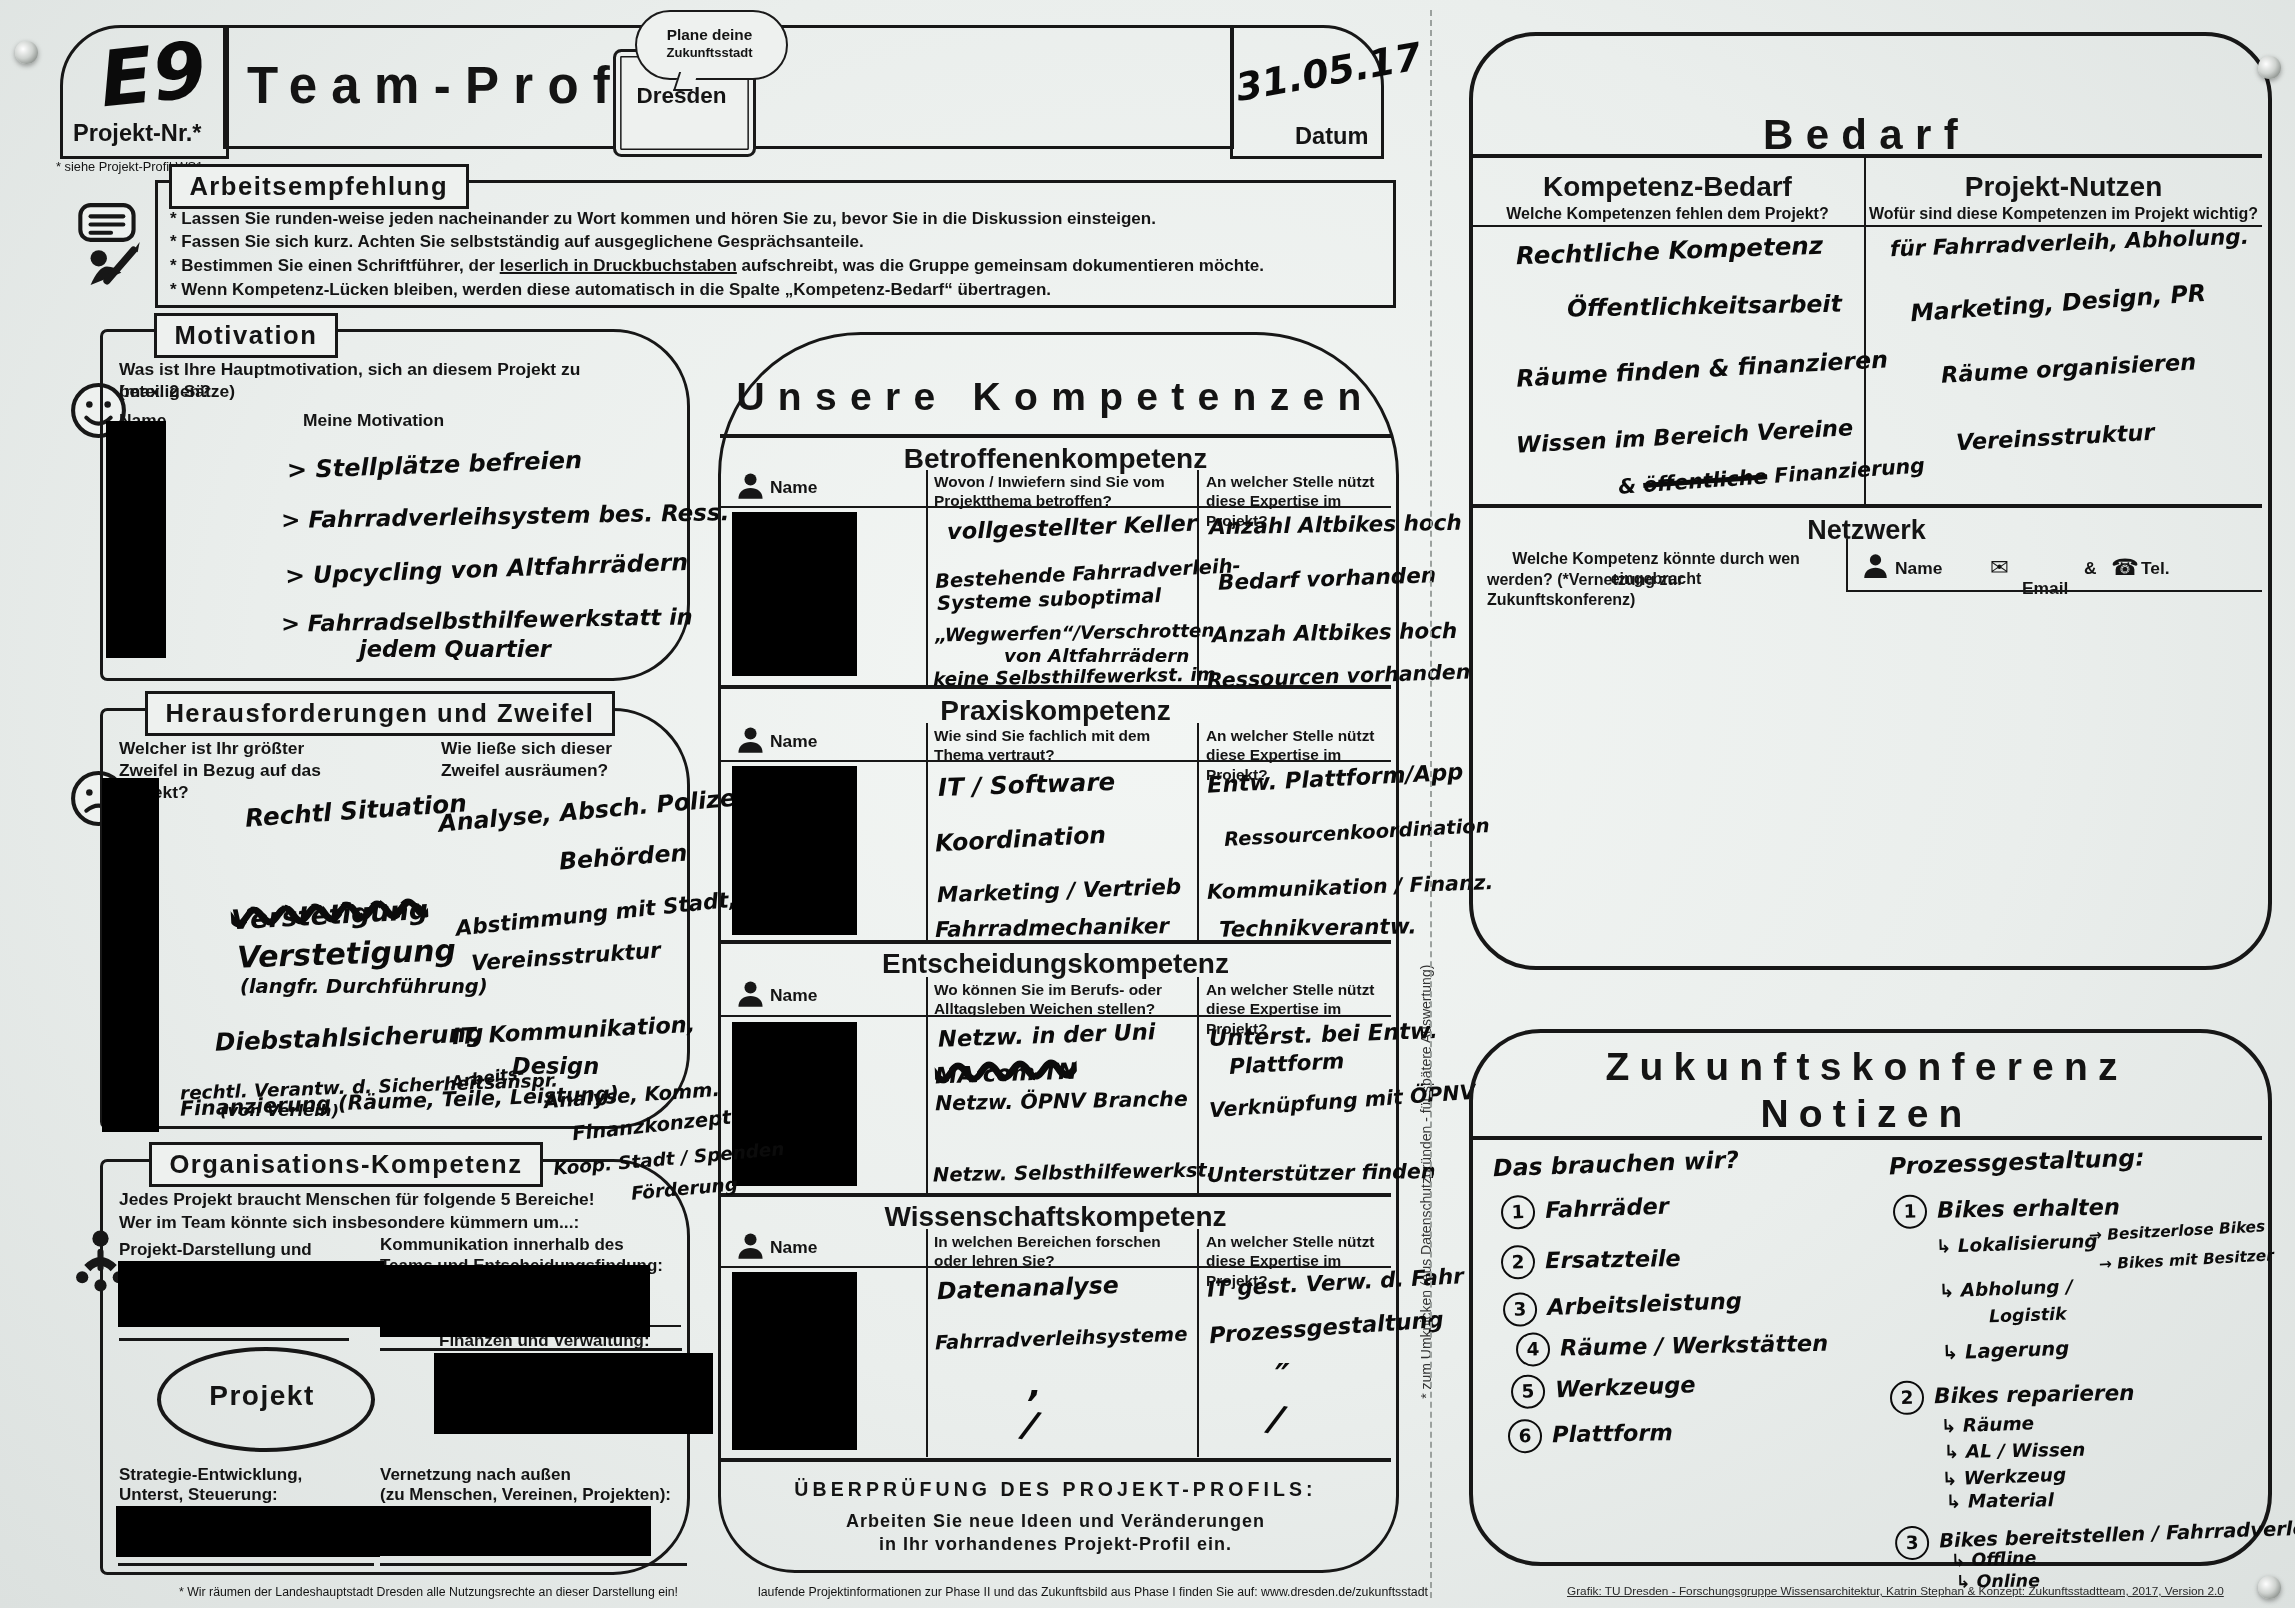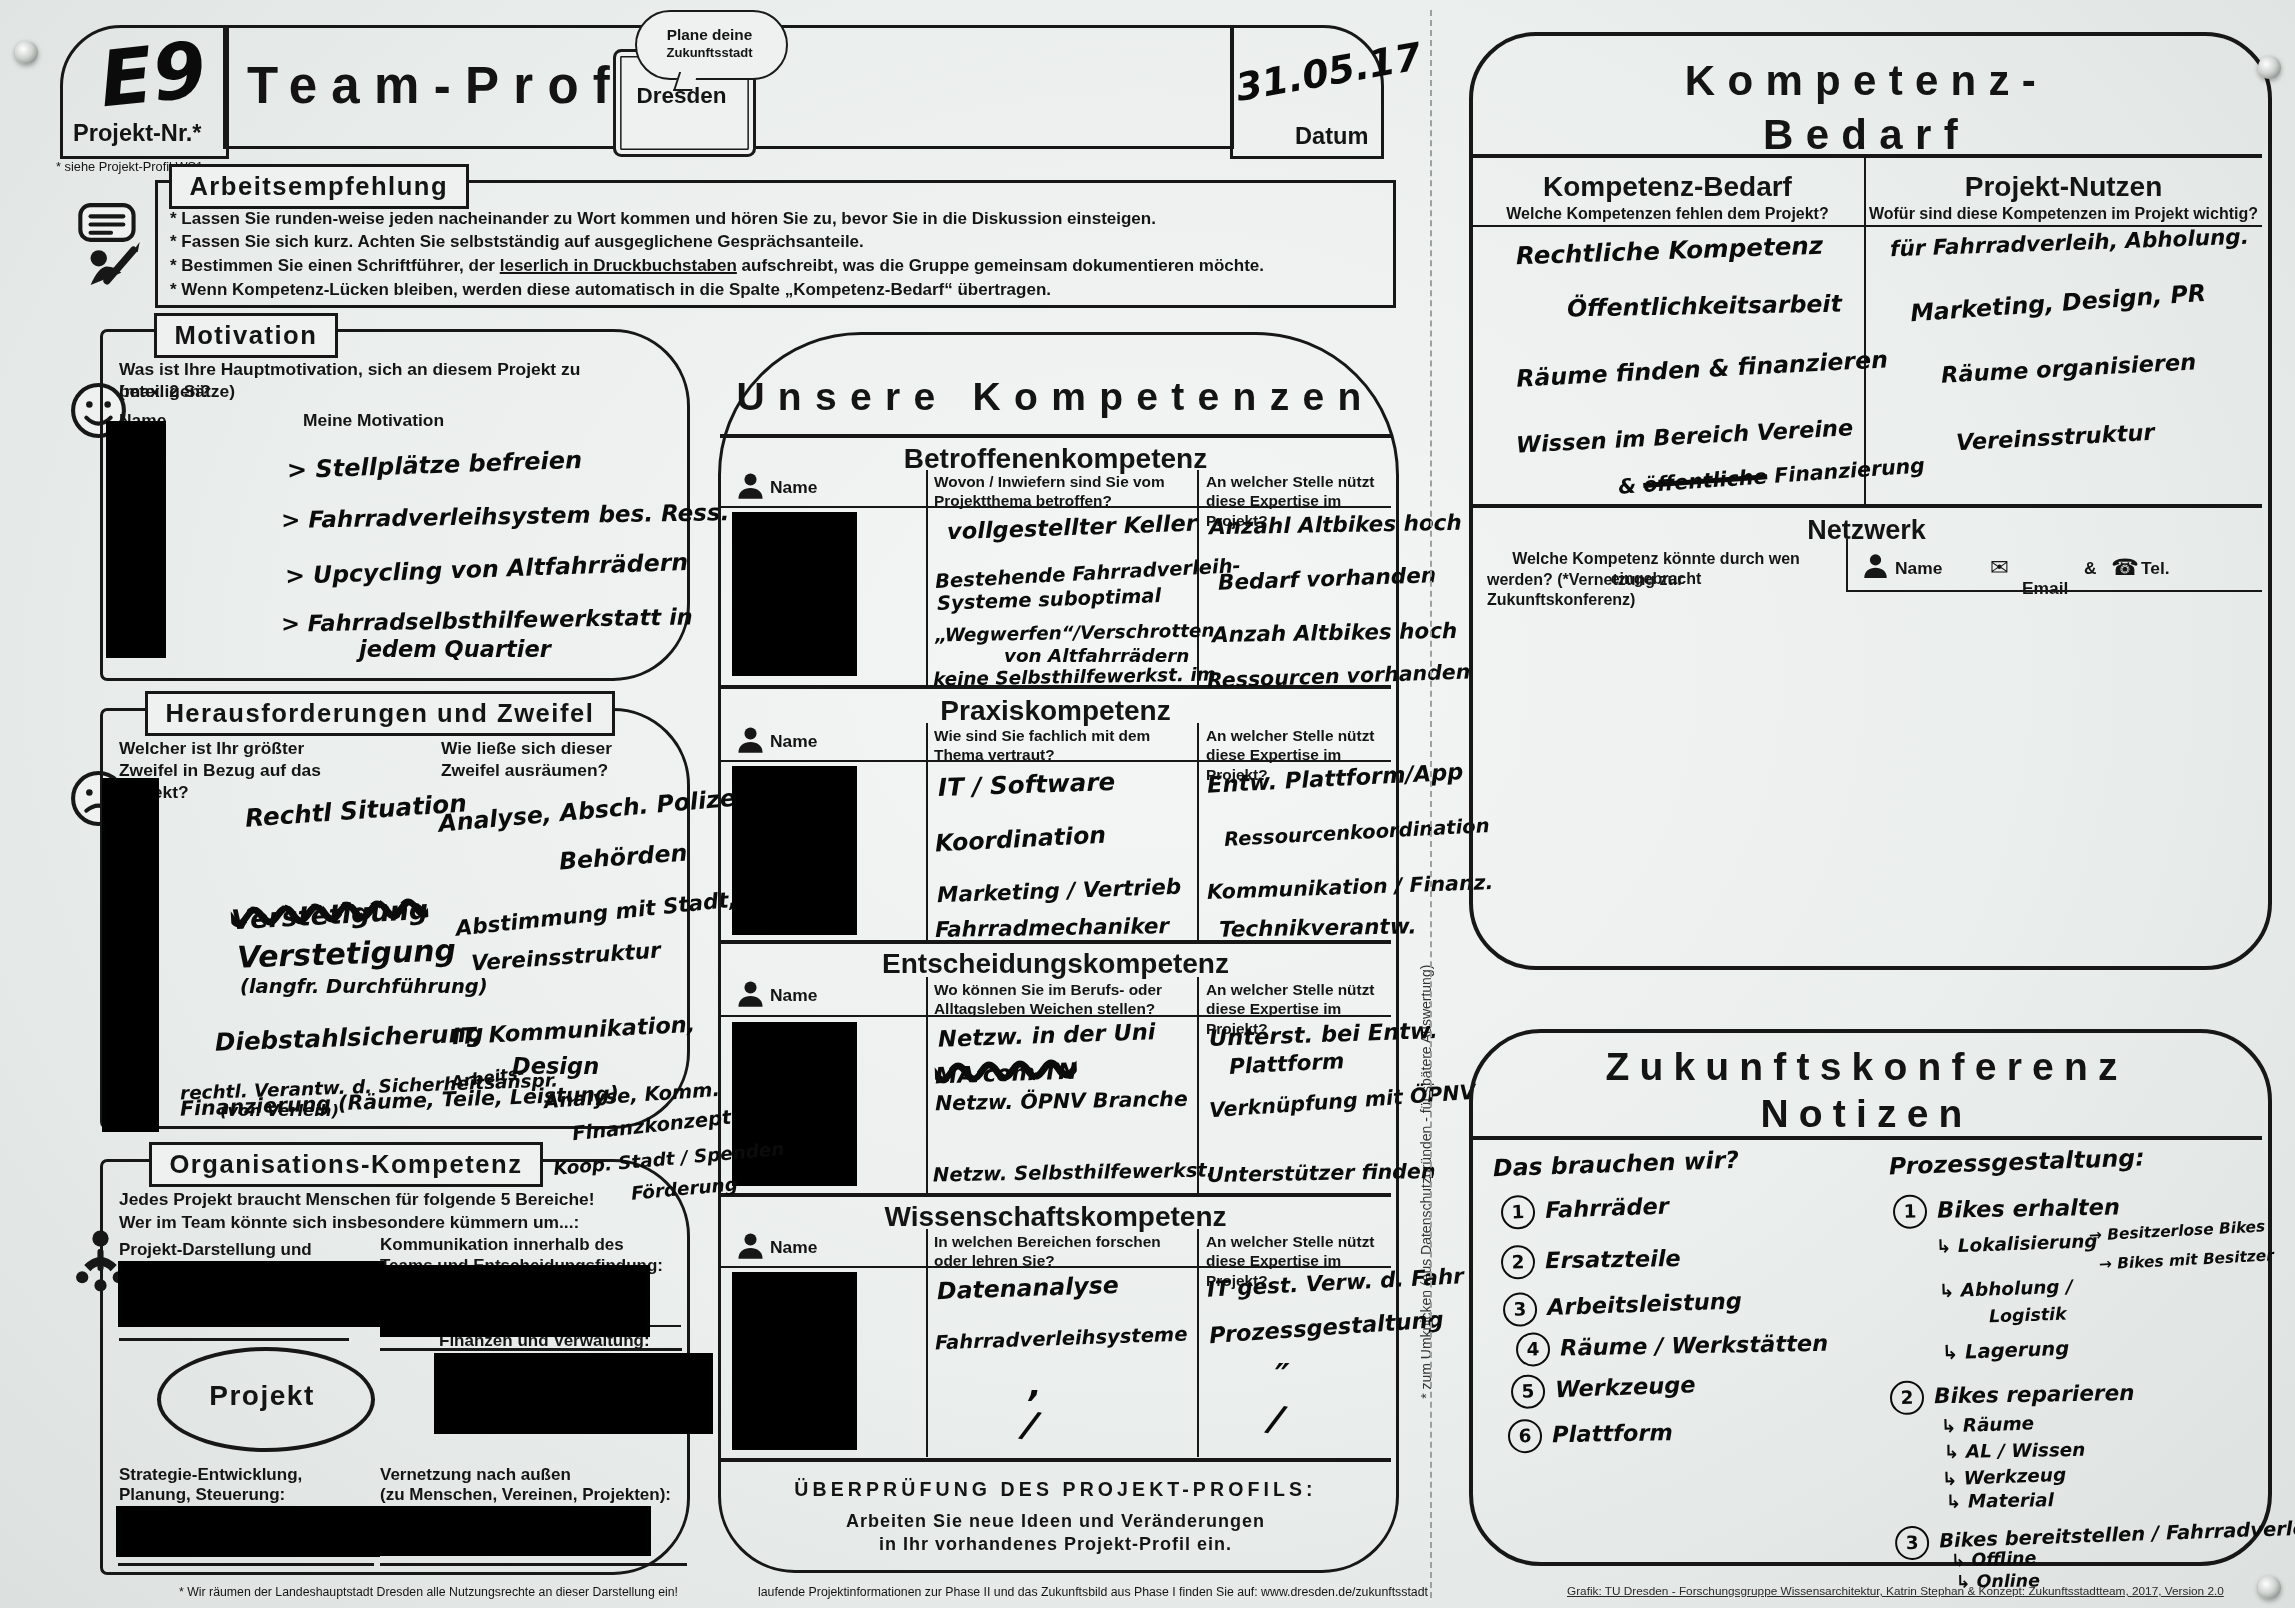--- a/index.html
+++ b/index.html
@@ -153,21 +153,21 @@
   <div class="redact" style="left:118px;top:1261px;width:266px;height:66px;"></div>
   <div class="hl" style="left:119px;top:1338px;width:230px;height:2.6px;"></div>
   <div class="redact" style="left:380px;top:1265px;width:270px;height:72px;"></div>
   <div class="hl" style="left:624px;top:1325px;width:57px;height:2px;"></div>
   <div class="hl" style="left:380px;top:1348px;width:302px;height:2.6px;"></div>
   <div style="position:absolute;left:157px;top:1347px;width:210px;height:97px;border:4.1px solid #171717;border-radius:50%;"></div>
   <div class="lbl" style="left:157px;top:1378px;width:210px;text-align:center;font-size:28px;letter-spacing:1.5px;">Projekt</div>
   <div class="lbl" style="left:439px;top:1330px;width:246px;font-size:17px;">Finanzen und Verwaltung:</div>
   <div class="redact" style="left:434px;top:1353px;width:279px;height:81px;"></div>
   <div class="lbl" style="left:119px;top:1464px;font-size:17px;">Strategie-Entwicklung,</div>
-  <div class="lbl" style="left:119px;top:1484px;font-size:17px;">Planung, Steuerung:</div>
+  <div class="lbl" style="left:119px;top:1484px;font-size:17px;">Unterst, Steuerung:</div>
   <div class="redact" style="left:116px;top:1506px;width:264px;height:51px;"></div>
   <div class="hl" style="left:118px;top:1563px;width:256px;height:2.6px;"></div>
   <div class="lbl" style="left:380px;top:1464px;font-size:17px;">Vernetzung nach außen</div>
   <div class="lbl" style="left:380px;top:1484px;font-size:17px;">(zu Menschen, Vereinen, Projekten):</div>
   <div class="redact" style="left:380px;top:1506px;width:271px;height:50px;"></div>
   <div class="hl" style="left:380px;top:1563px;width:307px;height:2.6px;"></div>
 
   <div class="box" style="left:718px;top:332px;width:675px;height:1235px;border-radius:143px 143px 77px 77px;"></div>
   <div class="lbl" style="left:718px;top:373px;width:675px;text-align:center;font-size:39px;letter-spacing:13.3px;">Unsere Kompetenzen</div>
 
@@ -269,21 +269,20 @@
   <div class="hand" style="left:1207px;top:1271px;font-size:21.5px;transform:rotate(-3deg);">IT gest. Verw. d. Fahr</div>
   <div class="hand" style="left:1209px;top:1315px;font-size:22.5px;transform:rotate(-4deg);">Prozessgestaltung</div>
   <div class="hand" style="left:1275px;top:1358px;font-size:33px;">″</div>
   <div class="hand" style="left:1270px;top:1398px;font-size:36px;transform:rotate(10deg);">/</div>
 
   <div class="lbl" style="left:718px;top:1477px;width:675px;text-align:center;font-size:19.5px;letter-spacing:4.1px;">ÜBERPRÜFUNG DES PROJEKT-PROFILS:</div>
   <div class="lbl" style="left:718px;top:1510px;width:675px;text-align:center;font-size:18px;letter-spacing:1px;">Arbeiten Sie neue Ideen und Veränderungen</div>
   <div class="lbl" style="left:718px;top:1533px;width:675px;text-align:center;font-size:18px;letter-spacing:1px;">in Ihr vorhandenes Projekt-Profil ein.</div>
 
   <div class="box" style="left:1469px;top:32px;width:795px;height:930px;border-width:4.1px;border-radius:67px;"></div>
-  <div class="lbl" style="left:1469px;top:55px;width:795px;text-align:center;font-size:42px;letter-spacing:12.3px;">Kompetenz-</div>
   <div class="lbl" style="left:1469px;top:109px;width:795px;text-align:center;font-size:42px;letter-spacing:12.3px;">Bedarf</div>
   <div class="hl" style="left:1471px;top:154px;width:791px;height:4.1px;"></div>
   <div class="vl" style="left:1864px;top:158px;width:2px;height:346px;"></div>
   <div class="lbl" style="left:1471px;top:169px;width:393px;text-align:center;font-size:28px;">Kompetenz-Bedarf</div>
   <div class="lbl" style="left:1471px;top:204px;width:393px;text-align:center;font-size:16px;">Welche Kompetenzen fehlen dem Projekt?</div>
   <div class="lbl" style="left:1866px;top:169px;width:395px;text-align:center;font-size:28px;">Projekt-Nutzen</div>
   <div class="lbl" style="left:1866px;top:204px;width:395px;text-align:center;font-size:16px;">Wofür sind diese Kompetenzen im Projekt wichtig?</div>
   <div class="hl" style="left:1471px;top:225px;width:791px;height:2px;"></div>
   <div class="hand" style="left:1516px;top:237px;font-size:24.6px;transform:rotate(-2deg);">Rechtliche Kompetenz</div>
   <div class="hand" style="left:1567px;top:293px;font-size:23.6px;transform:rotate(-1deg);">Öffentlichkeitsarbeit</div>

